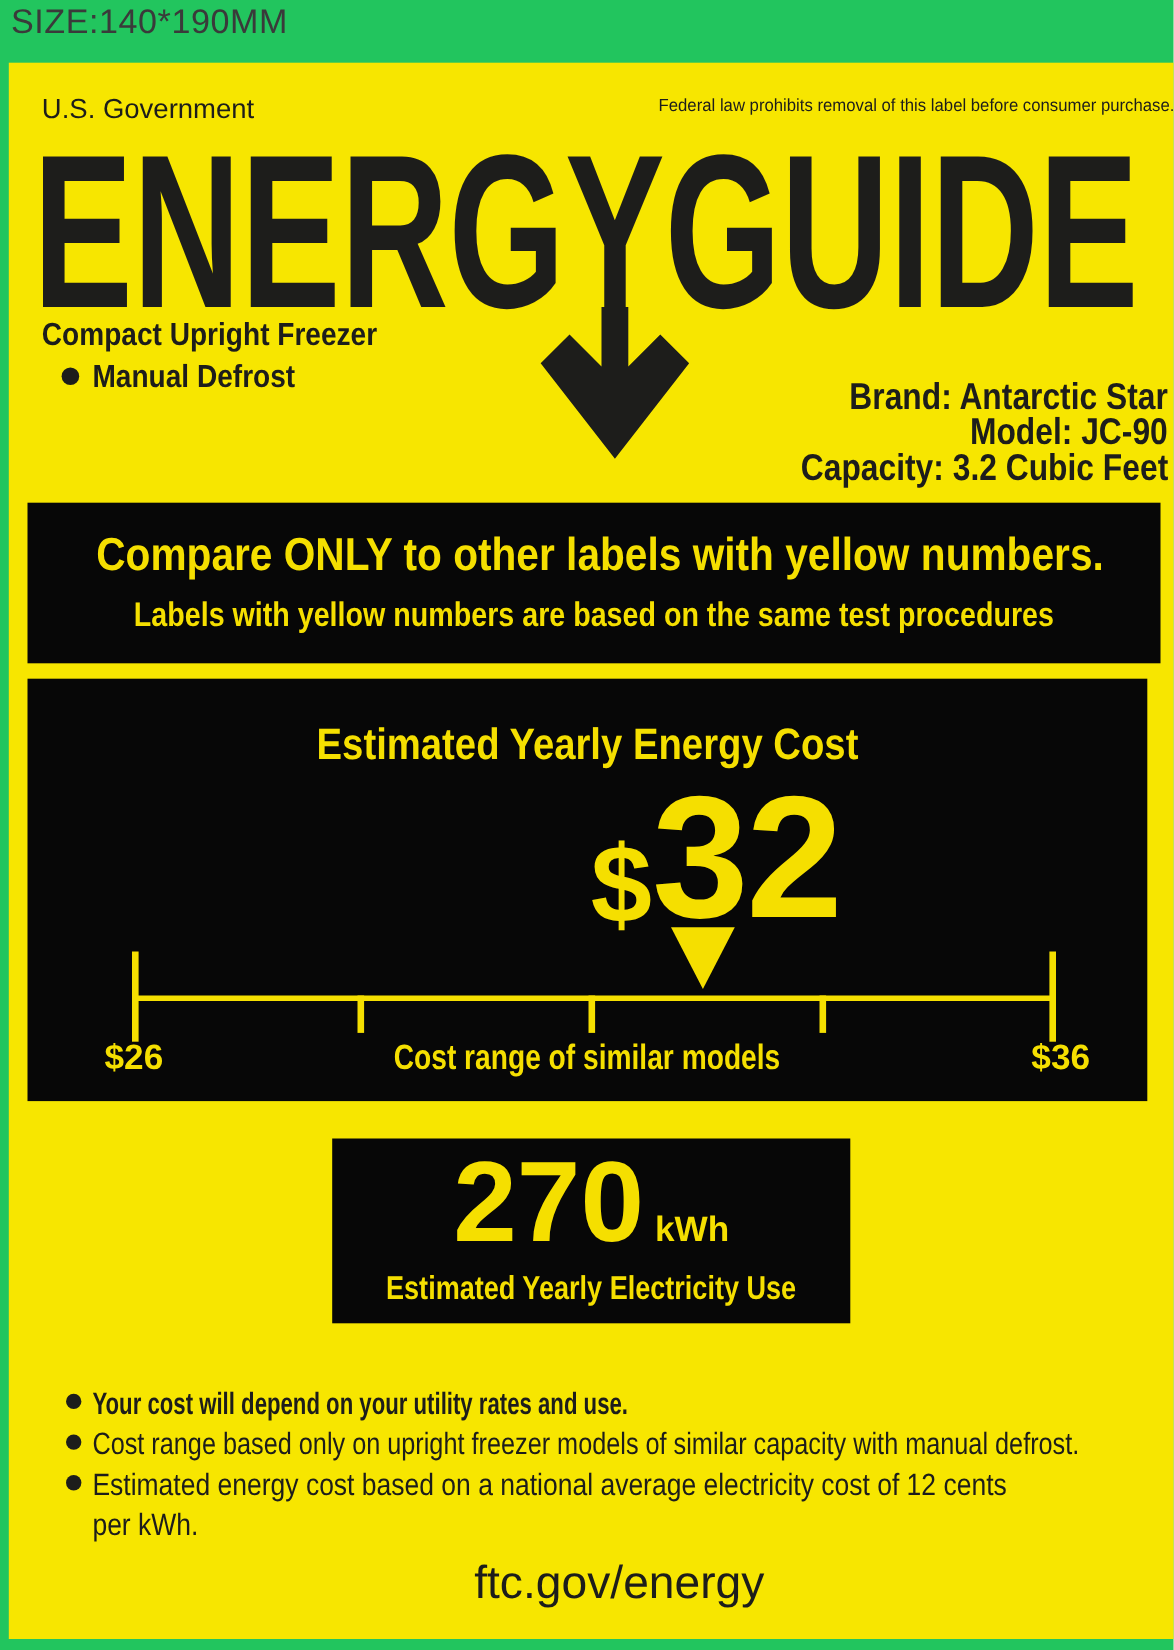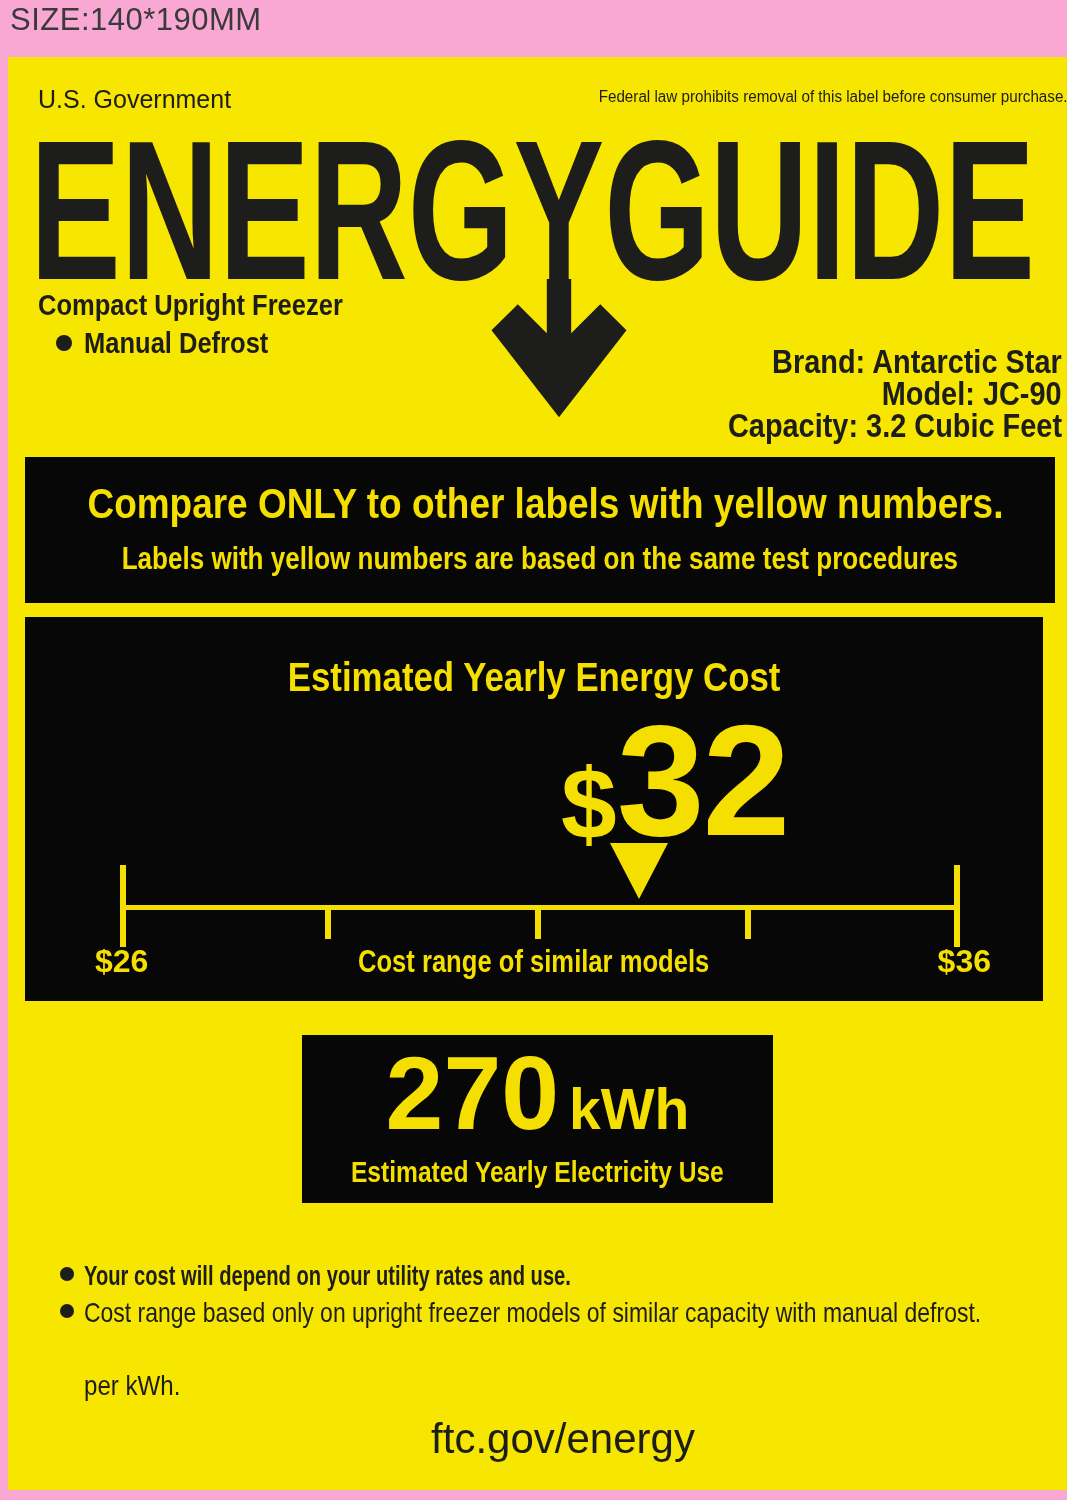--- a/index.html
+++ b/index.html
@@ -1,17 +1,17 @@
 <!DOCTYPE html>
 <html><head>
 <meta charset="utf-8">
 <style>
   html,body{margin:0;padding:0;background:#ffffff;}
   .page{
-    position:relative;width:1067px;height:1500px;background:#f9a8d4;overflow:hidden;
+    position:relative;width:1067px;height:1500px;background:#22c55e;overflow:hidden;
     font-family:"Liberation Sans","DejaVu Sans",sans-serif;color:#1d1d1b;
   }
   .abs{position:absolute;}
   .size-note{left:10px;top:2px;font-size:31px;color:#3a3a3a;letter-spacing:0.5px;}
   .label{left:8px;top:57px;width:1049px;height:1433px;background:#f7e600;padding-left:39px;}
   .us-gov{left:30px;top:28px;font-size:25px;}
   .federal{right:28px;top:31px;font-size:16px;}
   .cond{display:inline-block;transform-origin:left center;white-space:nowrap;}
   .cond-r{display:inline-block;transform-origin:right center;white-space:nowrap;}
   .cwrap{position:absolute;left:0;width:100%;text-align:center;}
@@ -23,34 +23,34 @@
   .bullet-dot{display:inline-block;width:16px;height:16px;border-radius:50%;background:#1d1d1b;margin-right:12px;vertical-align:2px;}
   .brand-block{right:34px;top:288px;text-align:right;font-size:34px;font-weight:bold;line-height:32px;}
   .box{position:absolute;background:#070707;}
   .box1{left:17px;top:400px;width:1030px;height:146px;}
   .box2{left:17px;top:560px;width:1018px;height:384px;}
   .box3{left:294px;top:978px;width:471px;height:168px;}
   .ytext{color:#f5df00;}
   .cmp-headline{top:23px;font-size:42px;font-weight:bold;}
   .cmp-subline{top:84px;font-size:31px;font-weight:bold;}
   .cost-title{top:38px;font-size:40px;font-weight:bold;}
-  .cost-value{position:absolute;left:536px;top:84px;line-height:1;white-space:nowrap;}
+  .cost-value{position:absolute;left:512px;top:84px;line-height:1;white-space:nowrap;}
   .cost-currency{font-size:100px;font-weight:bold;display:inline-block;transform:translateY(4px);}
   .cost-amount{font-size:158px;font-weight:bold;letter-spacing:-2px;}
   .marker-triangle{position:absolute;left:585px;top:226px;width:0;height:0;
     border-left:29px solid transparent;border-right:29px solid transparent;border-top:56px solid #f5df00;}
   .hline{position:absolute;left:95px;top:288px;width:840px;height:5px;background:#f5df00;}
   .tick-end{position:absolute;top:248px;width:6px;height:82px;background:#f5df00;}
   .tick-mid{position:absolute;top:288px;width:6px;height:34px;background:#f5df00;}
   .range-row{position:absolute;left:0;top:326px;width:100%;height:40px;font-size:32px;font-weight:bold;}
   .range-min{position:absolute;left:70px;}
   .range-max{position:absolute;right:52px;}
   .kwh-row{position:absolute;left:0;top:6px;width:100%;text-align:center;line-height:1;white-space:nowrap;}
   .kwh-amount{font-size:104px;font-weight:bold;}
-  .kwh-unit{font-size:57px;font-weight:bold;margin-left:10px;}
+  .kwh-unit{font-size:32px;font-weight:bold;margin-left:10px;}
   .usage-caption{top:120px;font-size:30px;font-weight:bold;}
   .note{left:52px;font-size:28px;white-space:nowrap;text-align:right;}
   .note .dot{display:inline-block;width:14px;height:14px;border-radius:50%;background:#1d1d1b;margin-right:10px;vertical-align:4px;}
   .note-bold{font-weight:bold;}
   .note-cont{left:76px;font-size:28px;}
   .footer{top:1358px;font-size:42px;color:#1d1d1b;margin-left:11px;}
 </style>
 </head>
 <body>
 
@@ -143,20 +143,23 @@
         <span class="c" style="transform:scaleX(0.82);">Estimated Yearly Electricity Use</span>
       </div>
     </div>
 
     <div class="abs note" style="top:1203px;">
       <span class="dot"></span><span class="cond note-bold" style="transform:scaleX(0.72);">Your cost will depend on your utility rates and use.</span>
     </div>
     <div class="abs note" style="top:1240px;">
       <span class="dot"></span><span class="cond" style="transform:scaleX(0.82);">Cost range based only on upright freezer models of similar capacity with manual defrost.</span>
     </div>
+    <div class="abs note" style="top:1277px;">
+      <span class="dot"></span><span class="cond" style="transform:scaleX(0.86);">Estimated energy cost based on a national average electricity cost of 12 cents</span>
+    </div>
     <div class="abs note-cont" style="top:1313px;">
       <span class="cond" style="transform:scaleX(0.86);">per kWh.</span>
     </div>
 
     <div class="cwrap footer">
       <span class="c">ftc.gov/energy</span>
     </div>
 
   </div>
 </div>

